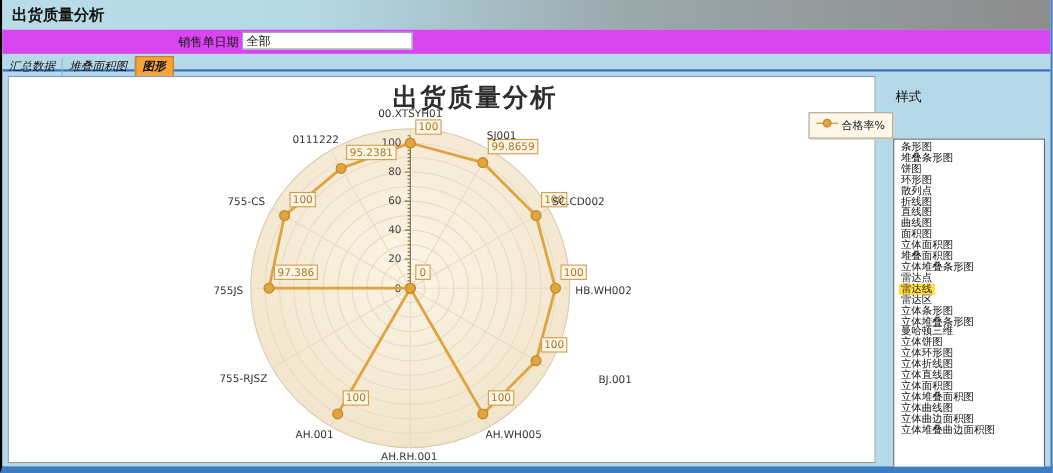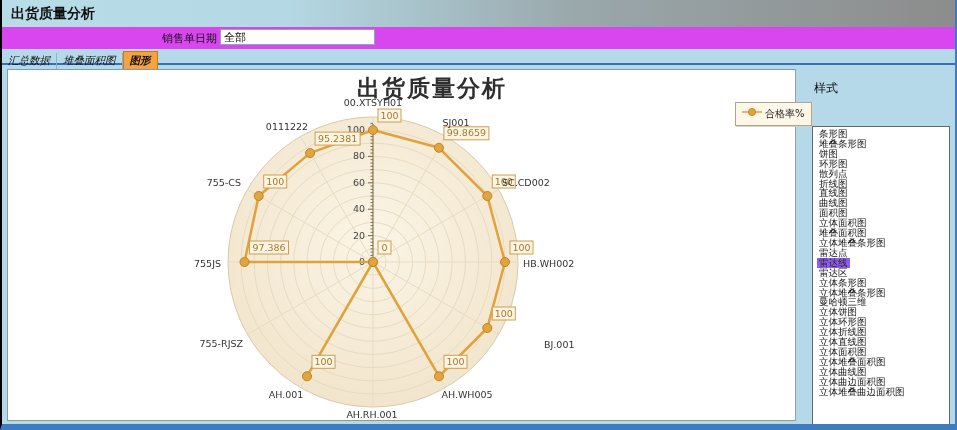--- a/index.html
+++ b/index.html
@@ -22,21 +22,21 @@
   .chart-title{position:absolute;left:340px;top:73px;width:180px;text-align:center;
                font-family:"DejaVu Serif","Liberation Serif",serif;font-size:23px;font-weight:bold;
                color:#2E2E2E;letter-spacing:2px;white-space:nowrap;}
   .legend{position:absolute;left:733px;top:102px;background:#FCF7E9;border:1px solid #ABA68C;
           box-shadow:1px 1px 0 #d9d4c2;padding:4px 6px;display:flex;gap:3px;}
   .legend span{font-size:10px;color:#222;white-space:nowrap;}
   .sidebar-title{position:absolute;left:812px;top:70px;font-size:12px;color:#111;margin-top:10px;}
   .style-list{position:absolute;left:810px;top:84px;width:138px;height:335px;background:#fff;
               border:1px solid #63686E;padding:2px 0 0 4px;overflow:hidden;margin-top:42px;}
   .style-item{font-size:9.5px;line-height:9.9px;color:#111;white-space:nowrap;cursor:default;width:max-content;padding:0 2px;}
-  .style-item.selected{background:#8b5cf6;color:#38230A;}
+  .style-item.selected{background:#fde047;color:#38230A;}
   svg text{font-family:"DejaVu Sans","Liberation Sans",sans-serif;}
 </style>
 </head>
 <body>
 
 <div class="window">
 
   <div class="titlebar">
     <div class="t">出货质量分析</div>
   </div>

